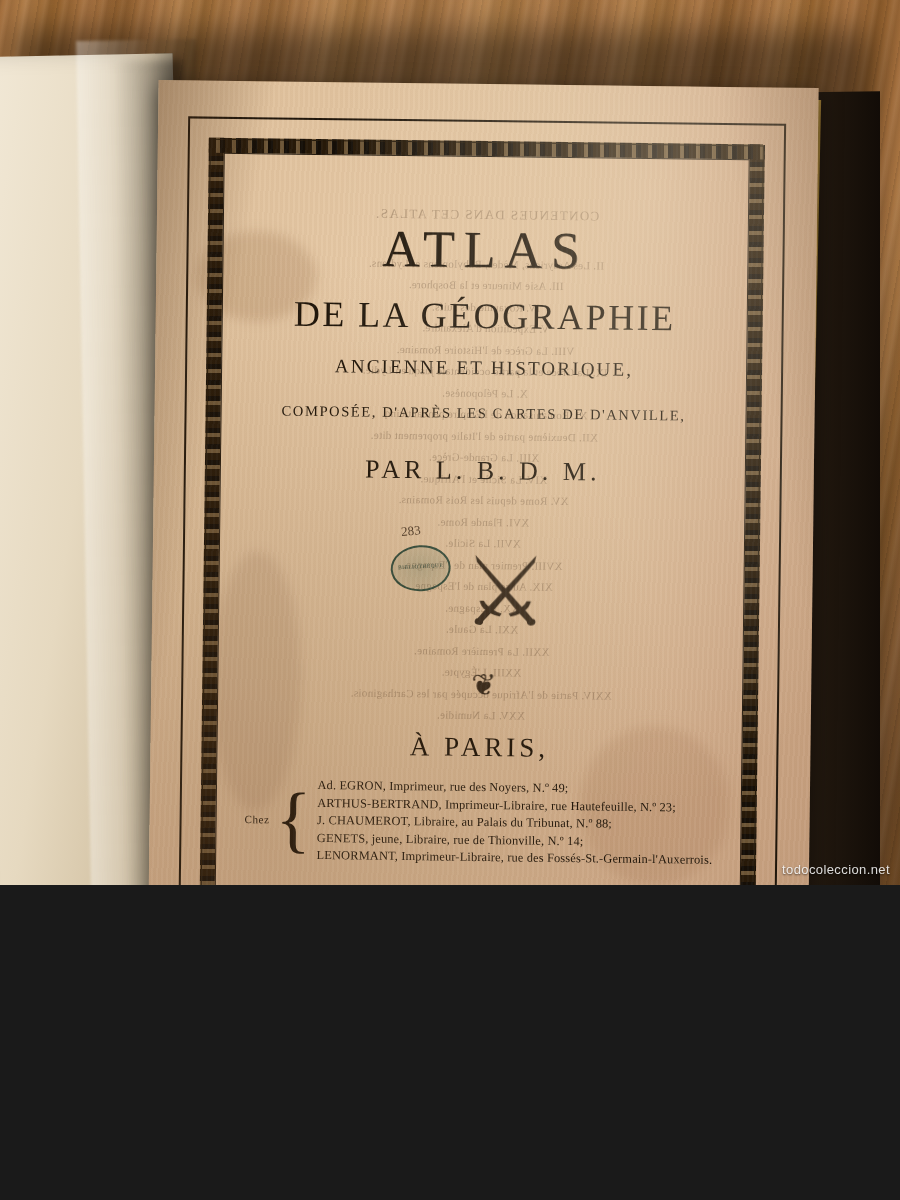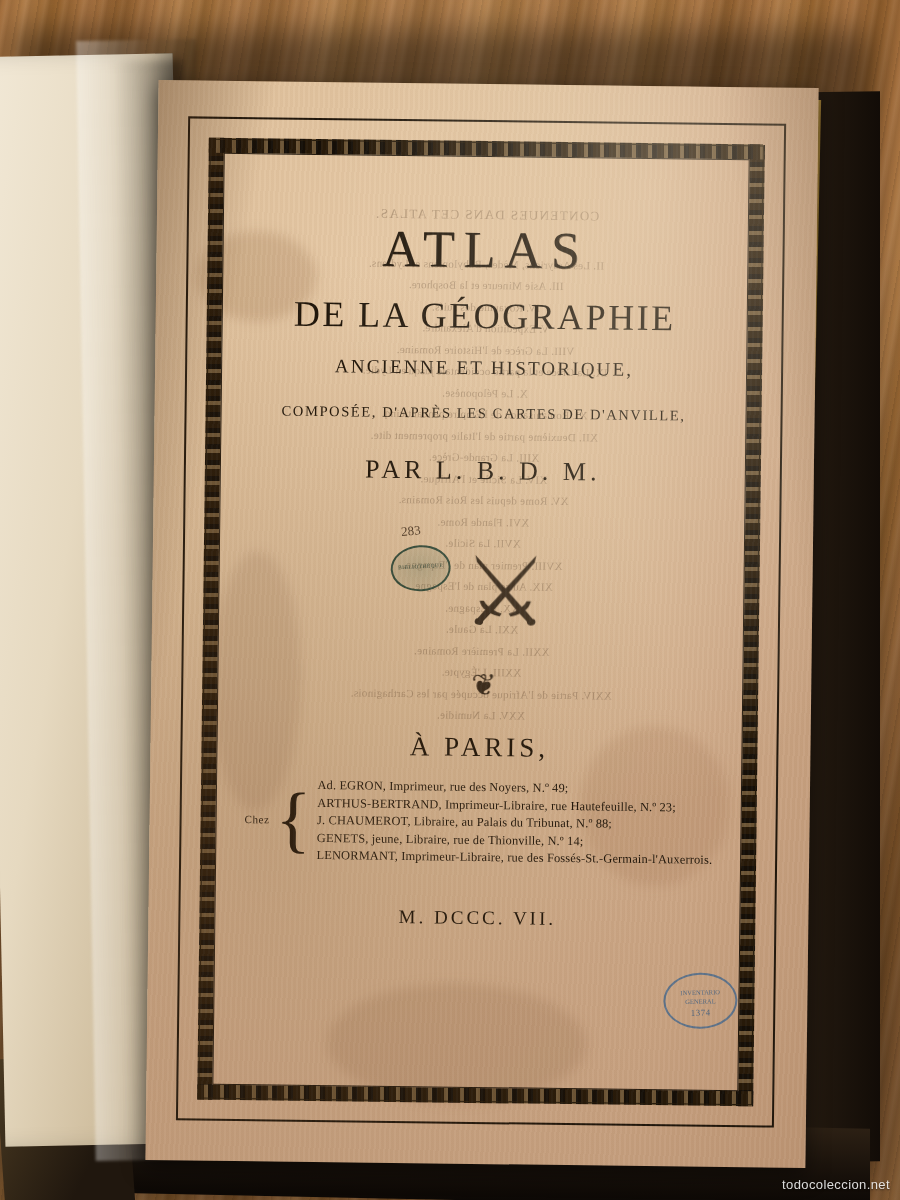--- a/index.html
+++ b/index.html
@@ -11,21 +11,21 @@
     width: 900px;
     height: 1200px;
     overflow: hidden;
     font-family: "Liberation Serif", serif;
   }
 
   
   #scene {
     position: relative;
     width: 900px;
-    height: 1200px;
+    height: 885px;
     overflow: hidden;
     background: #3b82f6;
   }
 
   
   .wood {
     position: absolute;
     inset: 0;
     background:
       repeating-linear-gradient(100deg,

